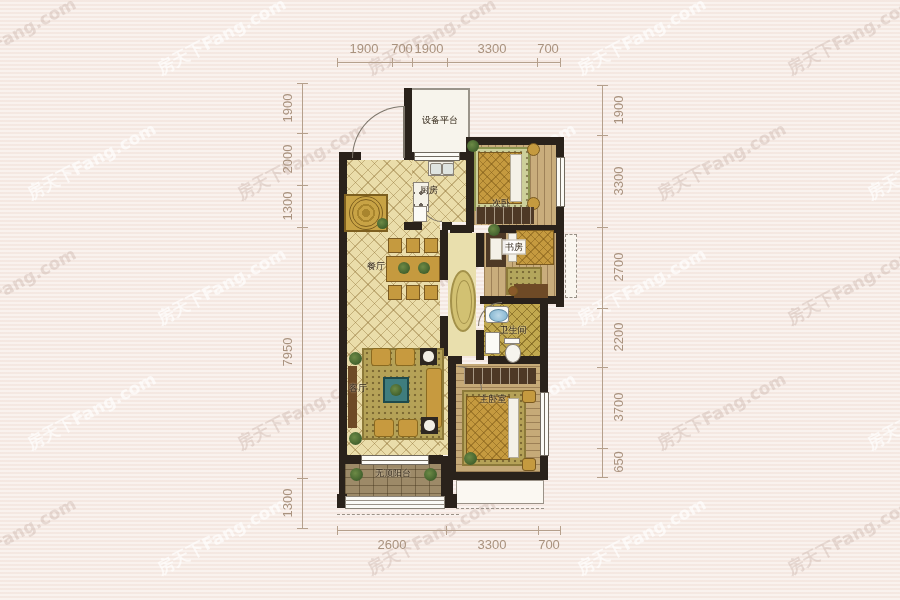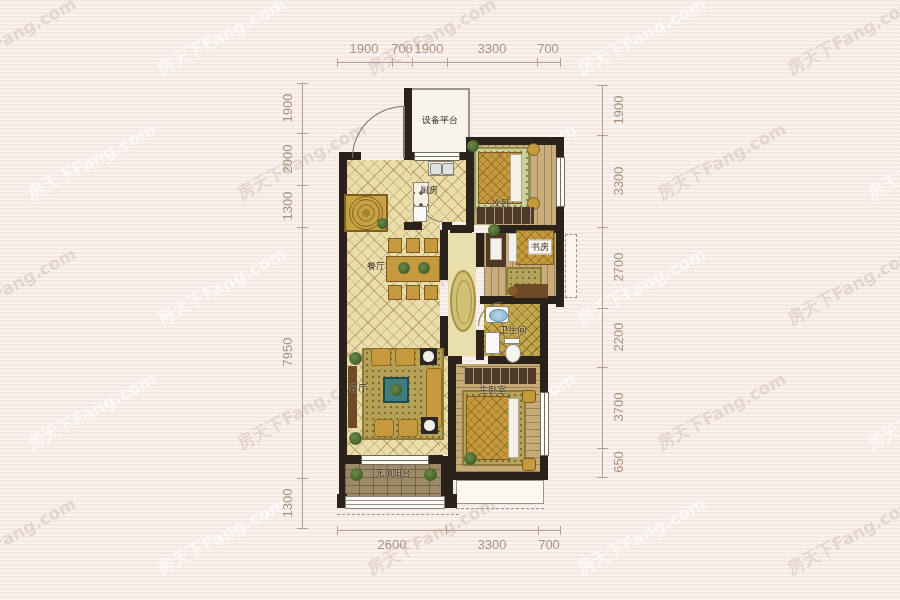--- a/index.html
+++ b/index.html
@@ -291,19 +291,19 @@
   <div class="plant" style="left:464px;top:452px;width:13px;height:13px"></div>
 
   <div class="plant" style="left:350px;top:468px;width:13px;height:13px"></div>
   <div class="plant" style="left:424px;top:468px;width:13px;height:13px"></div>
   <div class="whitebox" style="left:345px;top:496px;width:100px;height:13px;background-image:linear-gradient(0deg,transparent 30%,#9a9288 30%,#9a9288 38%,transparent 38%,transparent 62%,#9a9288 62%,#9a9288 70%,transparent 70%)"></div>
 
   <span class="rlabel" style="left:440px;top:120px">设备平台</span>
   <span class="rlabel" style="left:429px;top:190px">厨房</span>
   <span class="rlabel" style="left:501px;top:203px">次卧</span>
   <span class="rlabel" style="left:376px;top:266px">餐厅</span>
-  <span class="rlabel chip" style="left:540px;top:247px">书房</span>
+  <span class="rlabel chip" style="left:514px;top:247px">书房</span>
   <span class="rlabel" style="left:513px;top:330px">卫生间</span>
   <span class="rlabel" style="left:358px;top:388px">客厅</span>
-  <span class="rlabel" style="left:493px;top:390px">主卧室</span>
+  <span class="rlabel" style="left:493px;top:399px">主卧室</span>
   <span class="rlabel" style="left:393px;top:473px">无顶阳台</span>
 
 </div>
 
 </body></html>

